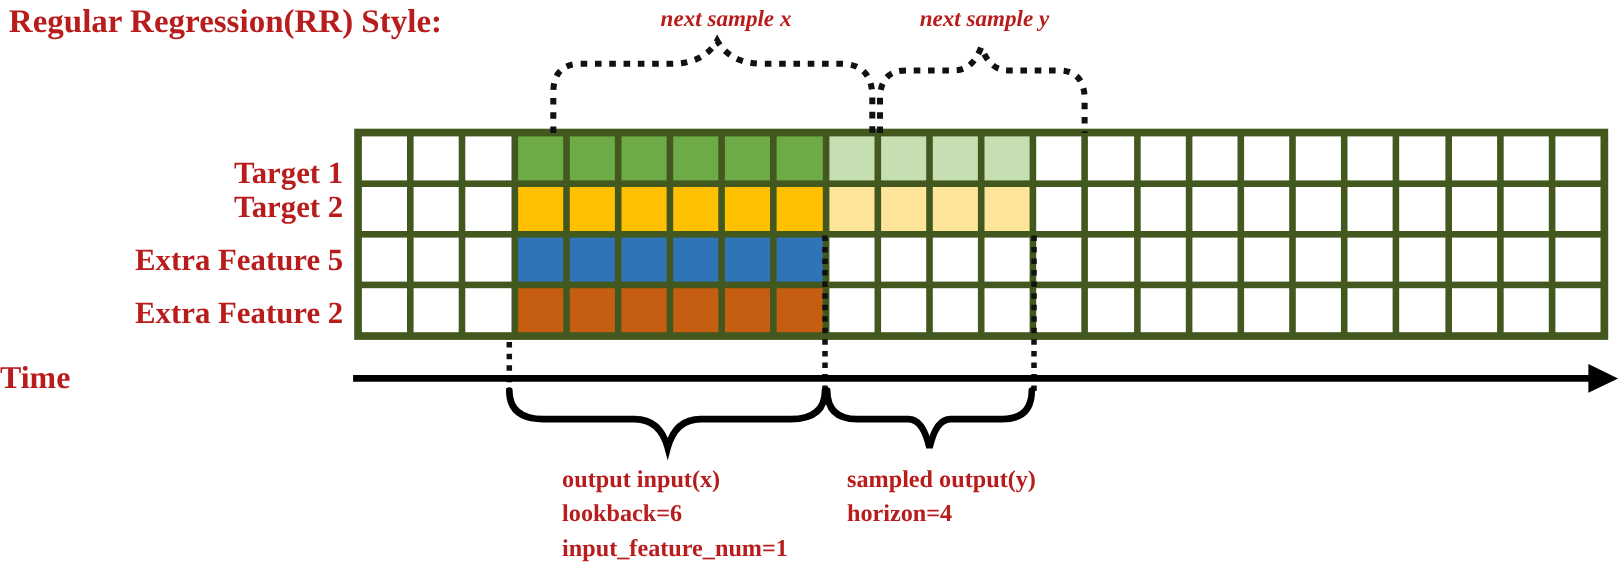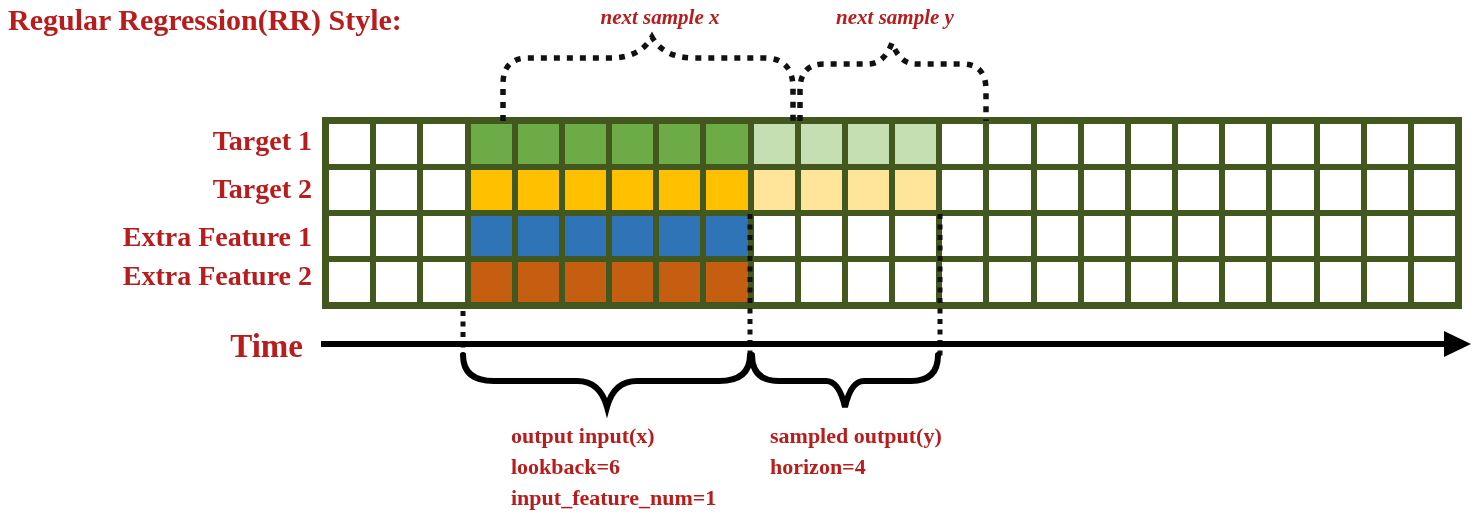--- a/index.html
+++ b/index.html
@@ -21,22 +21,22 @@
     text-align:right;font-size:28px;font-weight:700;white-space:nowrap;
   }
   .grid{
     position:absolute;left:322px;top:117px;width:1140px;height:192px;
     box-sizing:border-box;display:grid;
     grid-template-columns:repeat(24,1fr);grid-template-rows:repeat(4,1fr);
     gap:6px;padding:7px;z-index:1;
   }
   .cell{width:100%;height:100%;}
   .time-label{
-    position:absolute;left:0;top:328px;width:303px;text-align:right;
-    font-size:33px;font-weight:700;
+    position:absolute;left:0;top:328px;width:303px;
+    font-size:29px;font-weight:700;
   }
   .overlay{
     position:absolute;left:0;top:0;width:1476px;height:516px;
     z-index:5;pointer-events:none;
   }
   .caption{
     position:absolute;top:420px;font-size:22px;font-weight:600;line-height:31px;white-space:nowrap;
   }
   .caption.left{left:511px;}
   .caption.right{left:770px;}
@@ -45,24 +45,24 @@
 </head>
 <body>
 
 <div class="stage">
 
   <div class="title">Regular Regression(RR) Style:</div>
 
   <div class="top-label y">next sample y</div>
   <div class="top-label x">next sample x</div>
 
-  <div class="row-label" style="top:117px">Target 1</div>
+  <div class="row-label" style="top:134px">Target 1</div>
   <div class="row-label" style="top:165px">Target 2</div>
-  <div class="row-label" style="top:213px">Extra Feature 1</div>
-  <div class="row-label" style="top:252px">Extra Feature 2</div>
+  <div class="row-label" style="top:213px">Extra Feature 5</div>
+  <div class="row-label" style="top:262px">Extra Feature 2</div>
 
   <div class="grid" style="background: rgb(66, 88, 31);">
       <div class="cell" style="background: rgb(255, 255, 255);"></div>
       <div class="cell" style="background: rgb(255, 255, 255);"></div>
       <div class="cell" style="background: rgb(255, 255, 255);"></div>
       <div class="cell" style="background: rgb(108, 171, 69);"></div>
       <div class="cell" style="background: rgb(108, 171, 69);"></div>
       <div class="cell" style="background: rgb(108, 171, 69);"></div>
       <div class="cell" style="background: rgb(108, 171, 69);"></div>
       <div class="cell" style="background: rgb(108, 171, 69);"></div>

